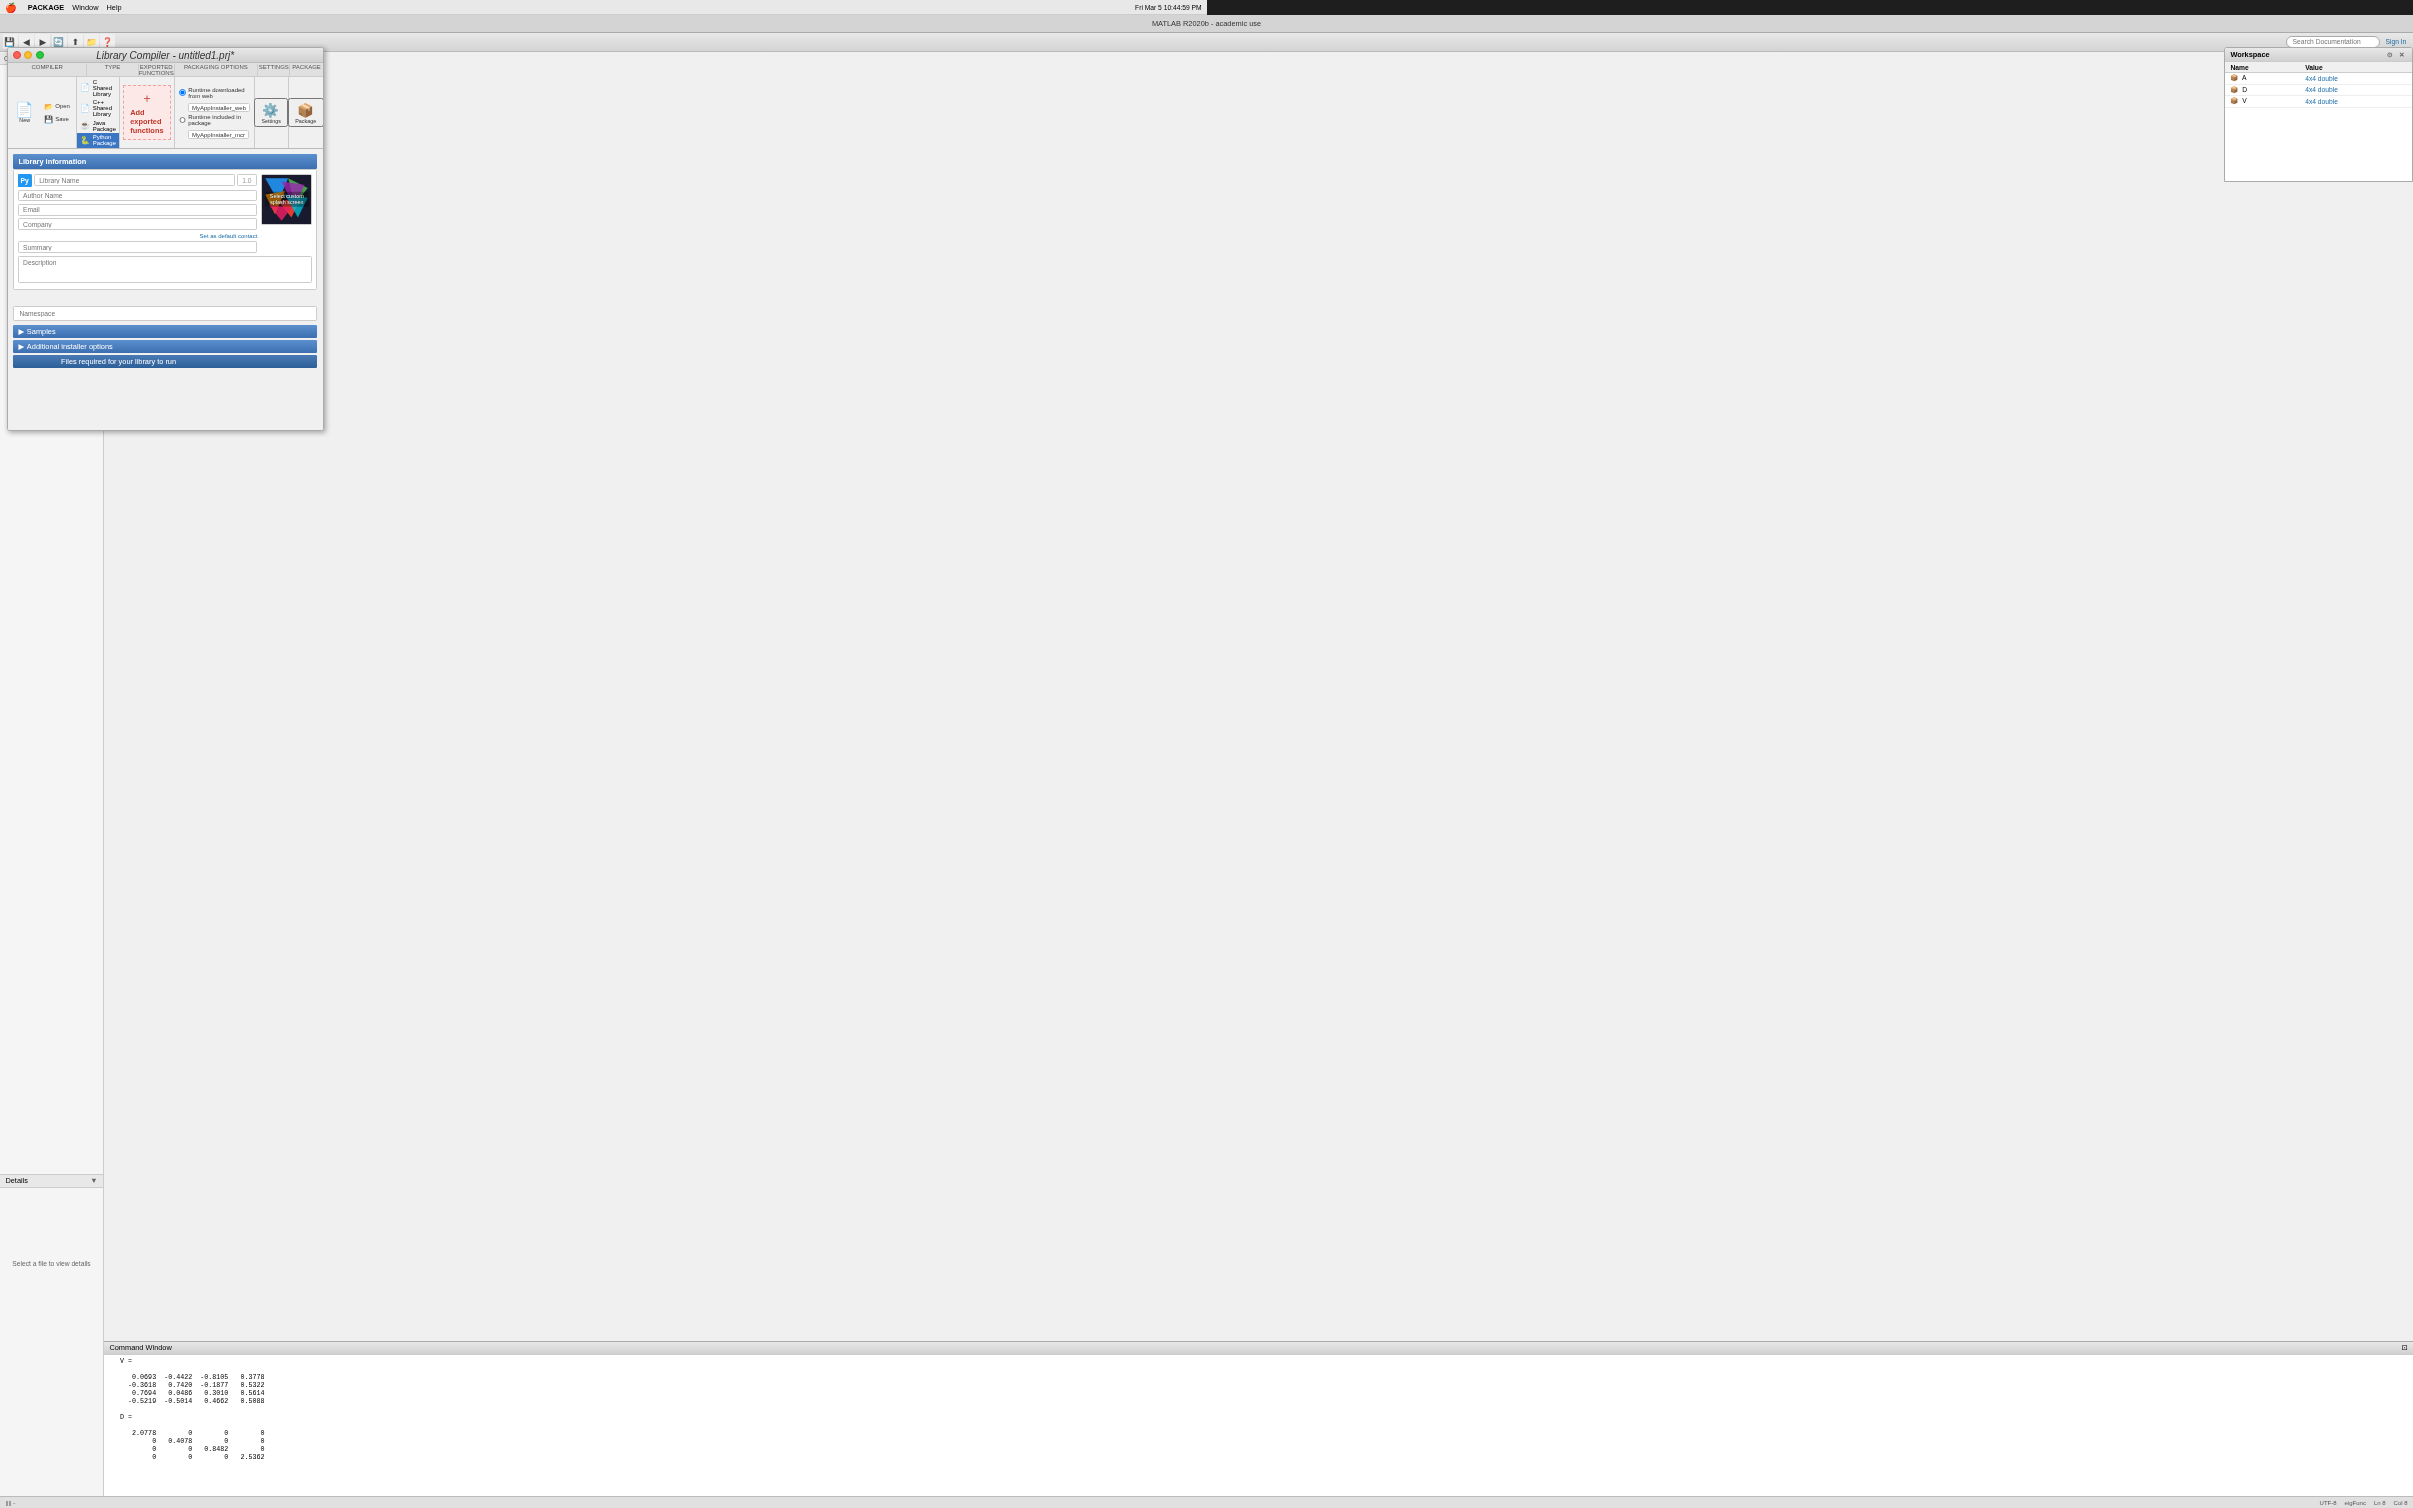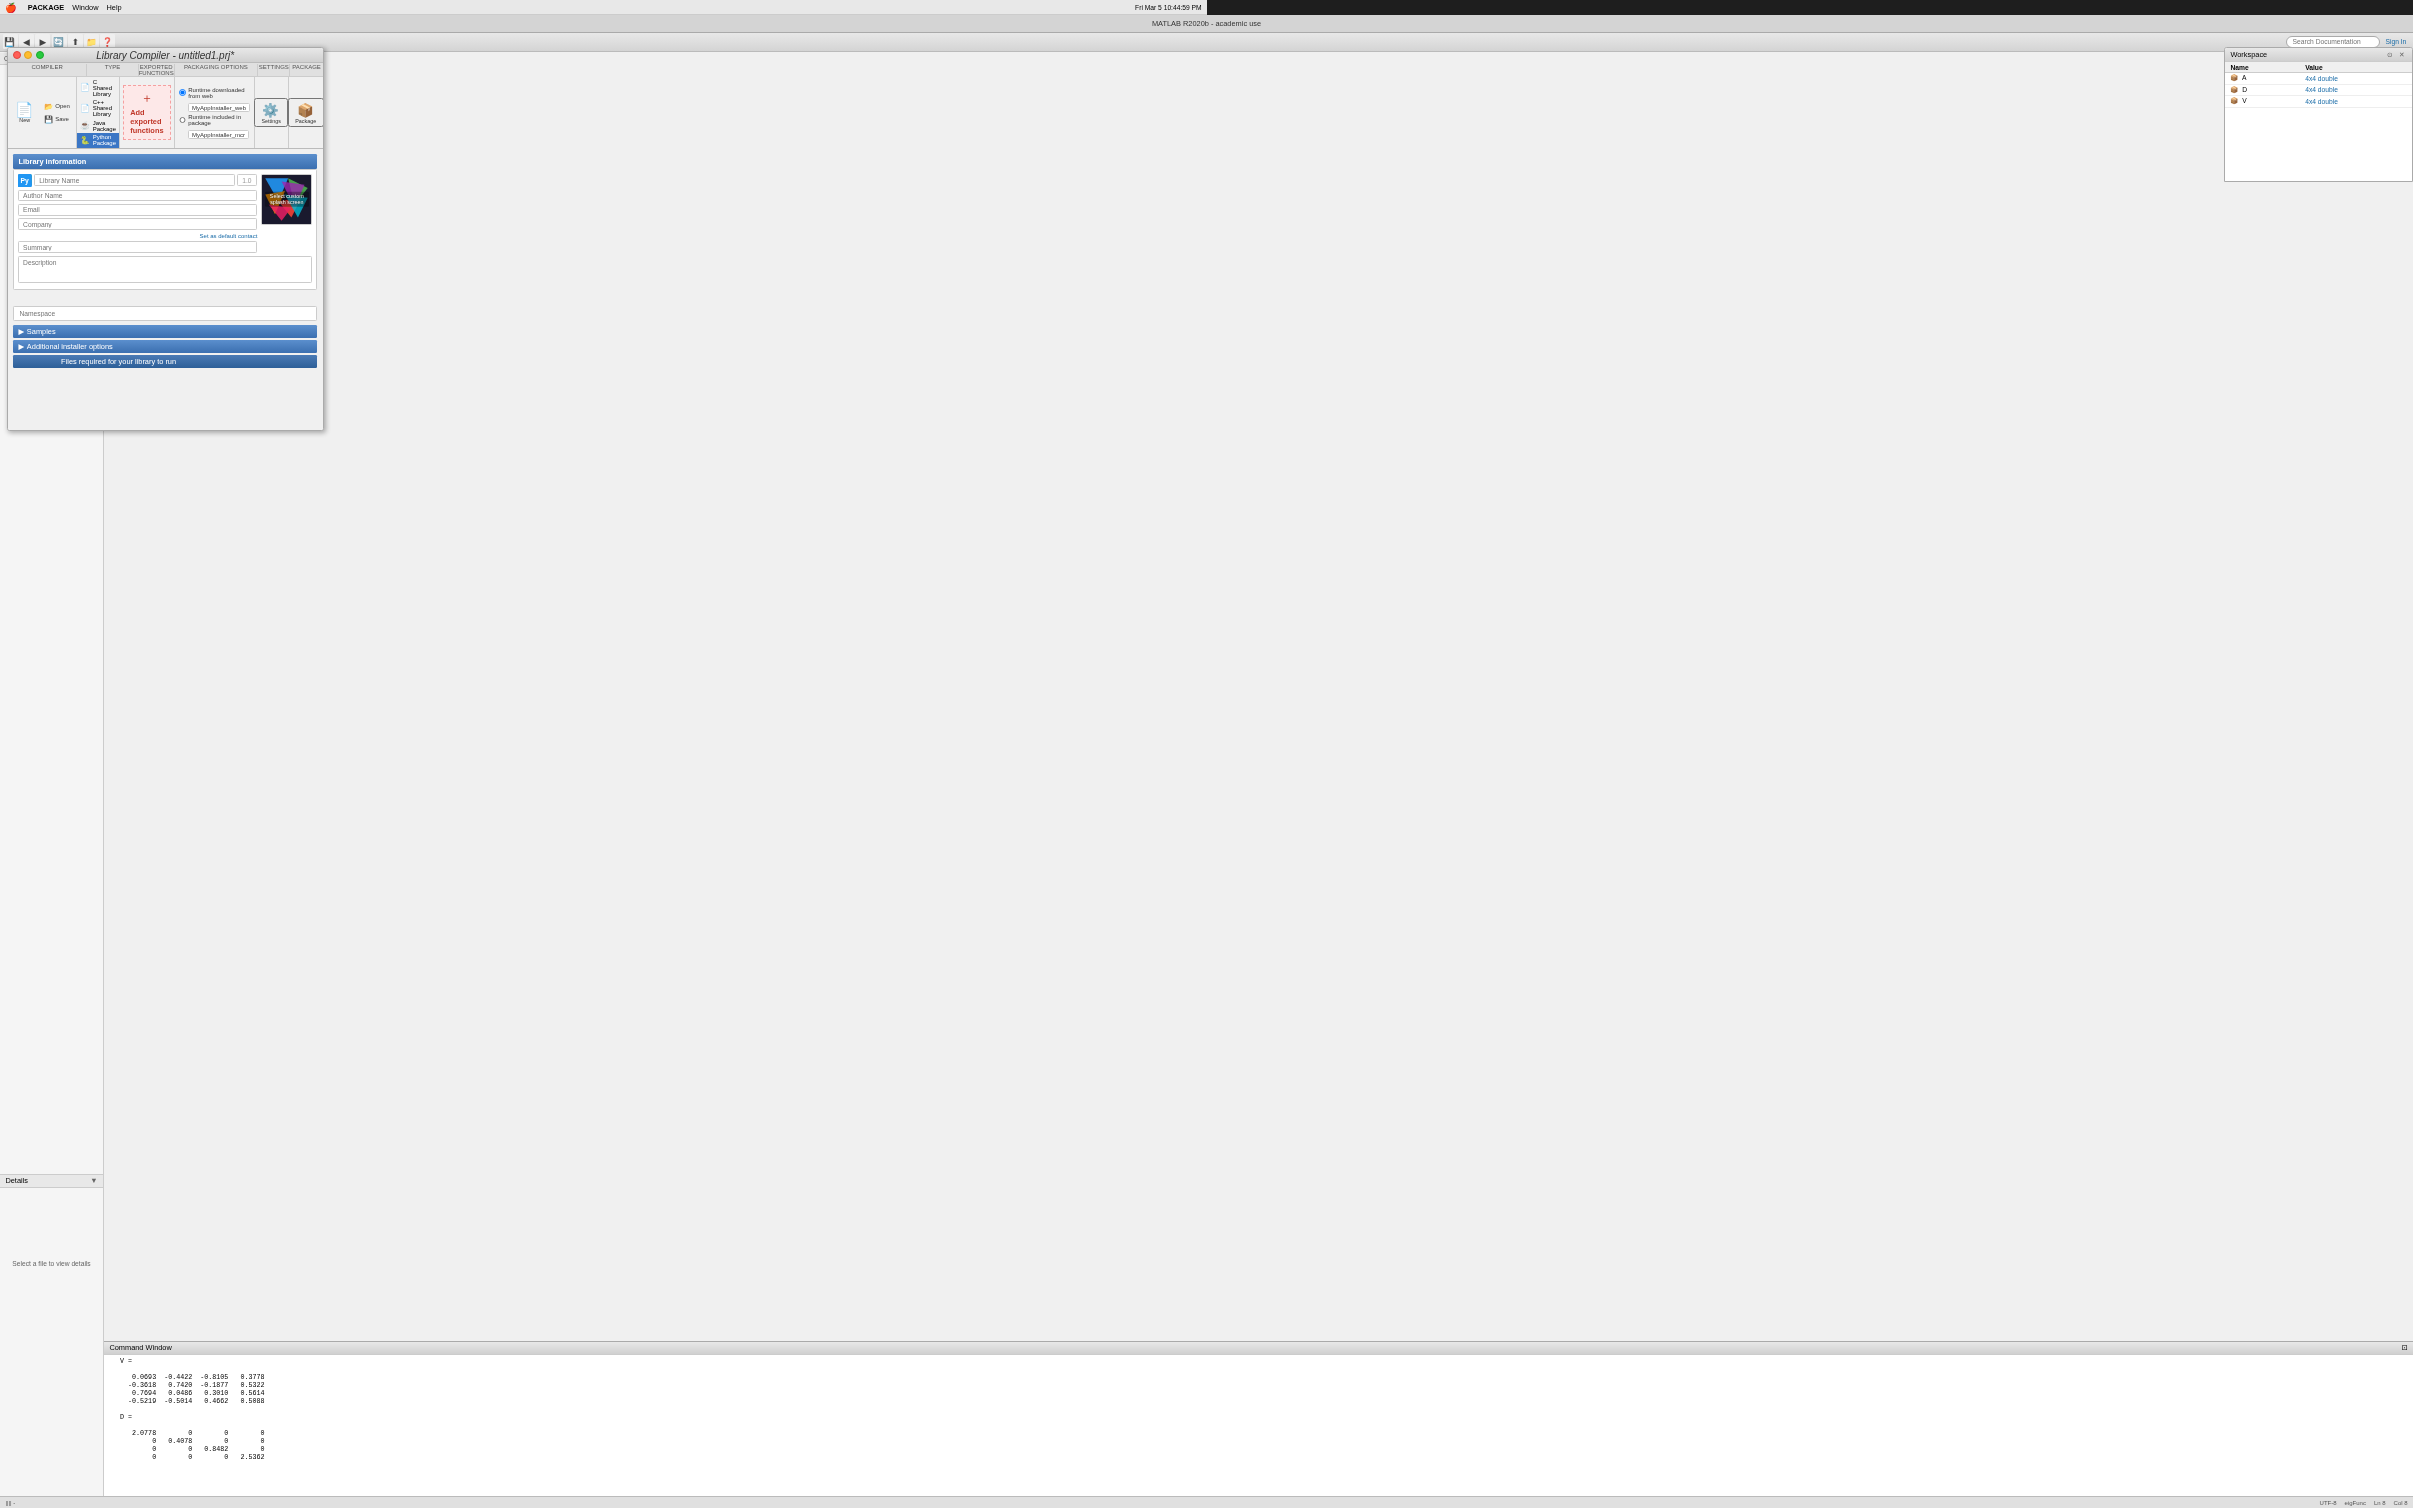--- a/index.html
+++ b/index.html
@@ -267,21 +267,21 @@
       background: white;
       border: 0.7px solid #aaa;
       border-radius: 2.7px 2.7px 0 0;
       overflow: hidden;
     }
 
     .workspace-titlebar {
       background: linear-gradient(to bottom, #e8e8e8, #d0d0d0);
       padding: 2px 5.4px;
       font-size: 7.4px;
-      font-weight: normal;
+      font-weight: bold;
       border-bottom: 0.7px solid #ccc;
       display: flex;
       align-items: flex-start;
       justify-content: space-between;
     }
 
     .workspace-table {
       width: 100%;
       border-collapse: collapse;
     }

